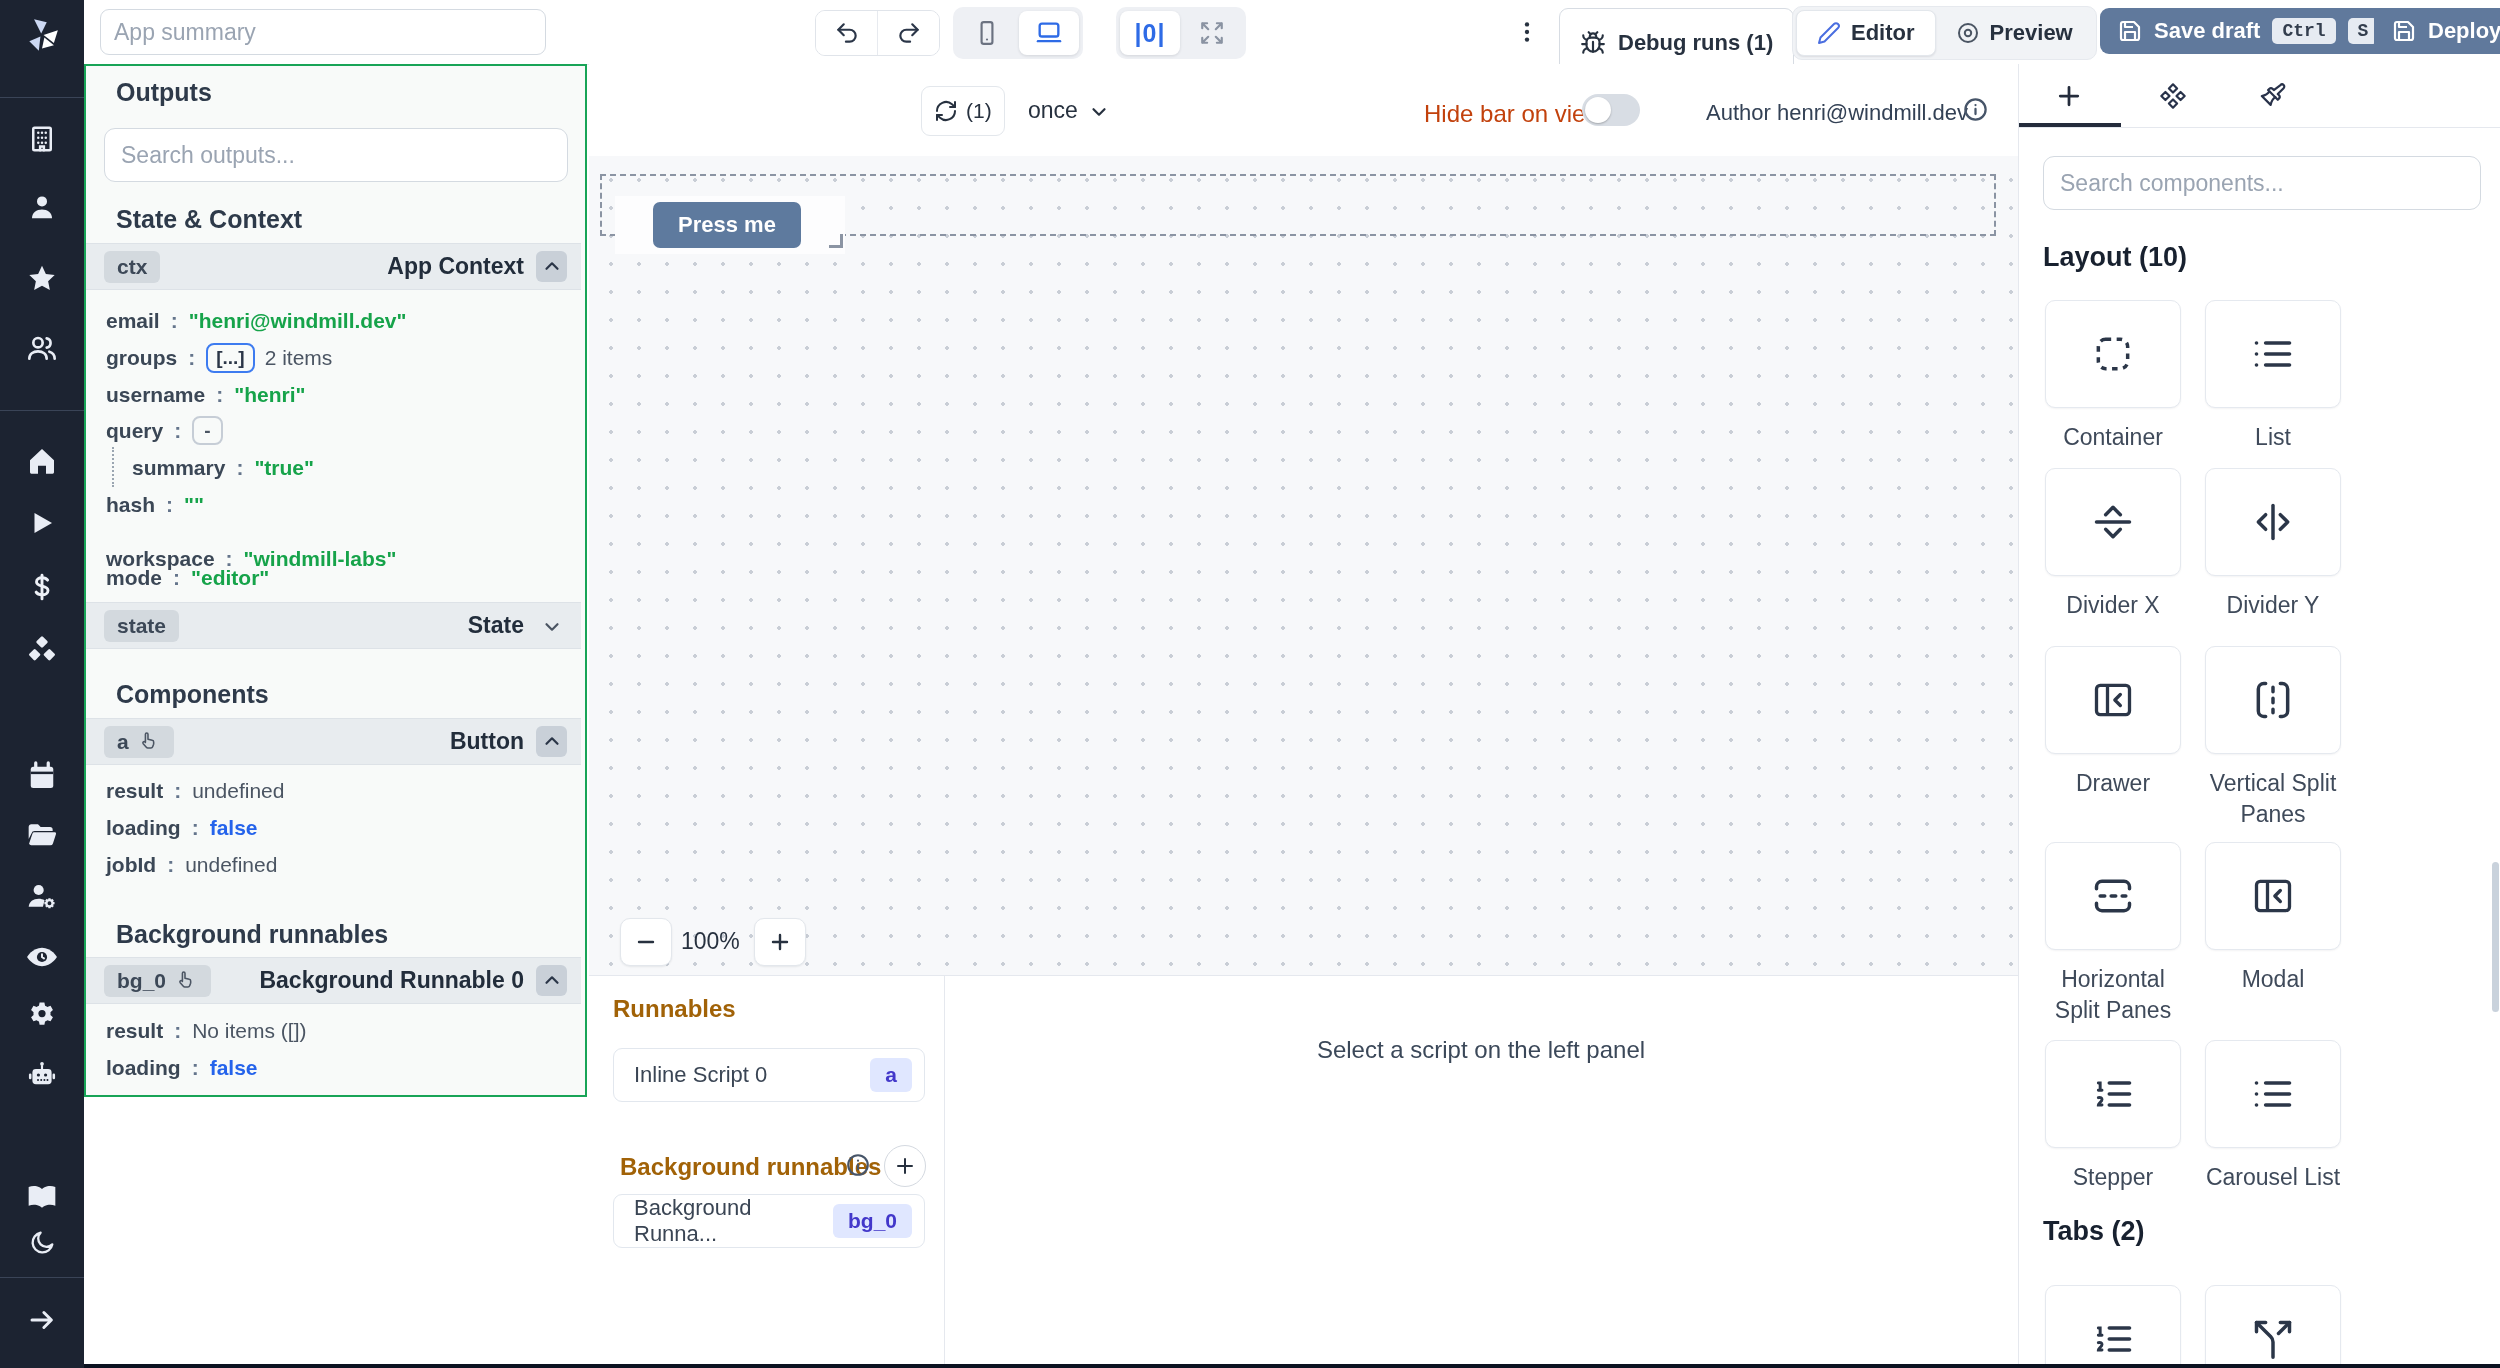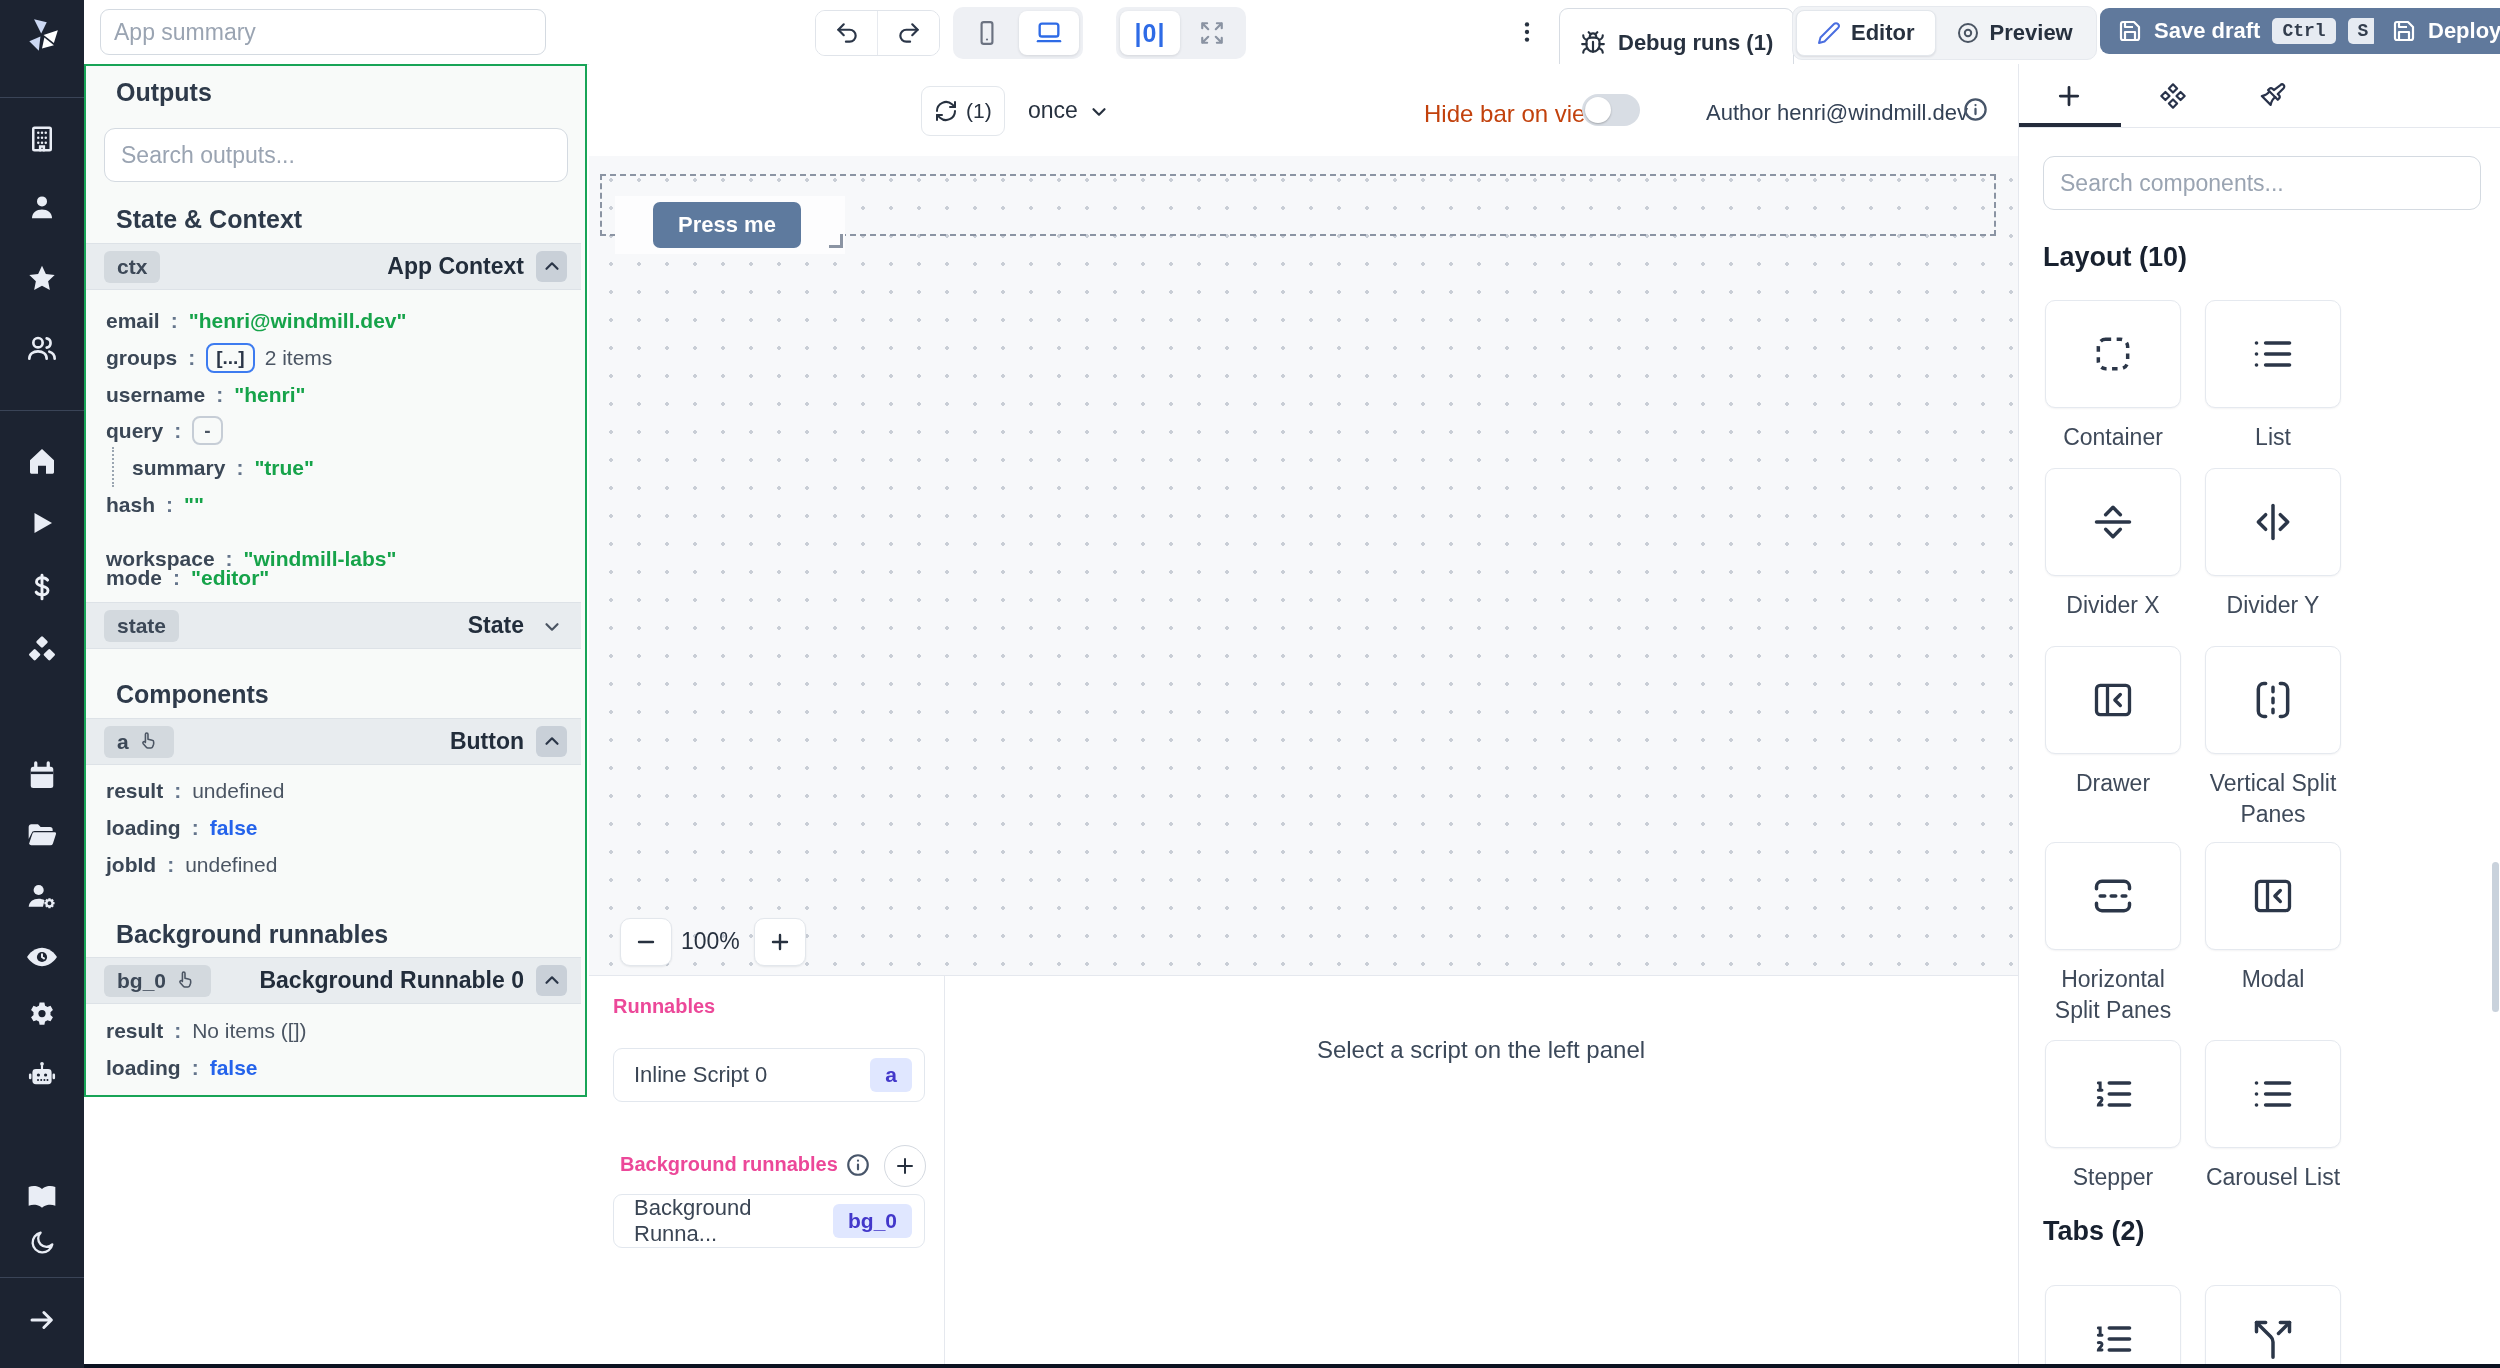--- a/index.html
+++ b/index.html
@@ -71,21 +71,21 @@
   .cellwhite{position:absolute;left:13px;top:20px;width:230px;height:58px;background:#fdfdfe;}
   .pressme{position:absolute;left:51px;top:26px;width:148px;height:46px;border-radius:7px;background:#5e7a9e;color:#fff;
            font-size:22px;font-weight:700;display:flex;align-items:center;justify-content:center;}
   .handle{position:absolute;left:227px;top:58px;width:11px;height:11px;border-right:3px solid #8b94a3;border-bottom:3px solid #8b94a3;}
   .zoombtn{width:50px;height:46px;border-radius:10px;background:#fff;border:1px solid #e3e7ec;box-shadow:0 1px 2px rgba(16,24,40,.08);
            display:flex;align-items:center;justify-content:center;font-size:26px;color:#27313f;font-weight:600;}
   .zoomlvl{font-size:23px;color:#27313f;}
 
   
   .bottompanel{left:589px;top:975px;width:1429px;height:393px;background:#fff;border-top:1px solid #e5e8ee;box-sizing:border-box;}
-  .bp-title{position:absolute;font-size:20px;font-weight:700;color:#ec4899;}
+  .bp-title{position:absolute;font-size:24px;font-weight:700;color:#a16207;}
   .runcard{position:absolute;width:312px;height:54px;border:1px solid #e2e7ee;border-radius:9px;background:#fff;
            display:flex;align-items:center;justify-content:space-between;box-sizing:border-box;padding:0 12px 0 20px;}
   .runcard .nm{font-size:22px;color:#3a4554;}
   .ibadge{background:#e0e7ff;color:#4338ca;font-weight:700;font-size:21px;border-radius:6px;padding:5px 15px;}
   .pluscircle{position:absolute;width:40px;height:40px;border-radius:50%;border:1px solid #d4d9e0;background:#fff;
               display:flex;align-items:center;justify-content:center;color:#27313f;}
   .vdiv{position:absolute;width:1px;background:#e5e8ee;}
   .hint{position:absolute;font-size:24px;color:#3b4859;text-align:center;}
 
   

